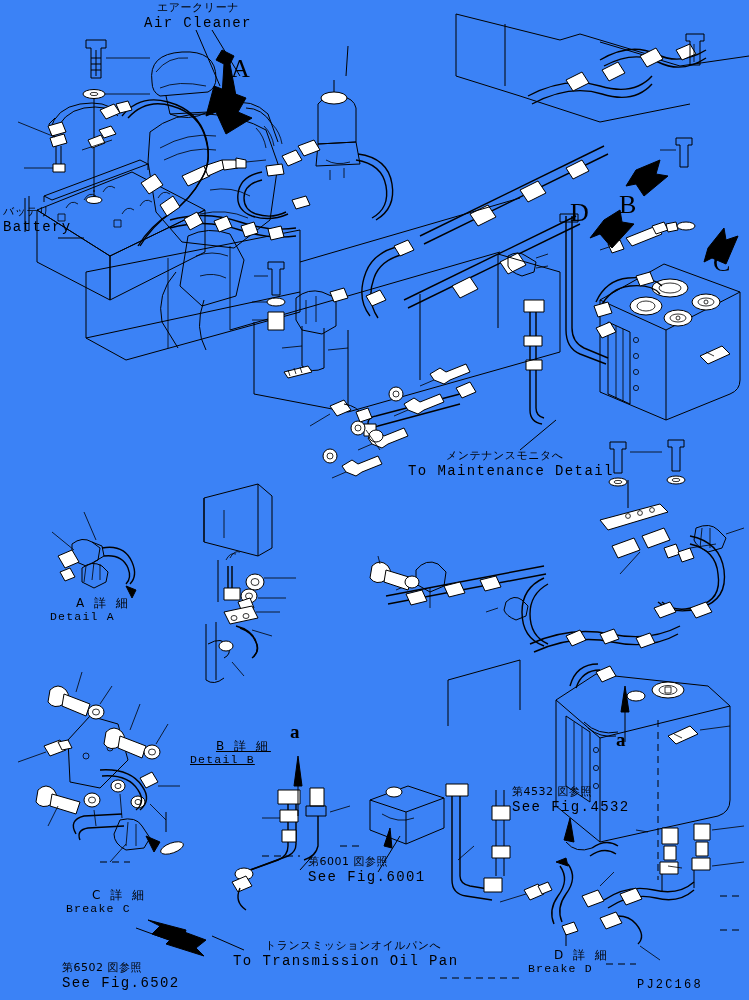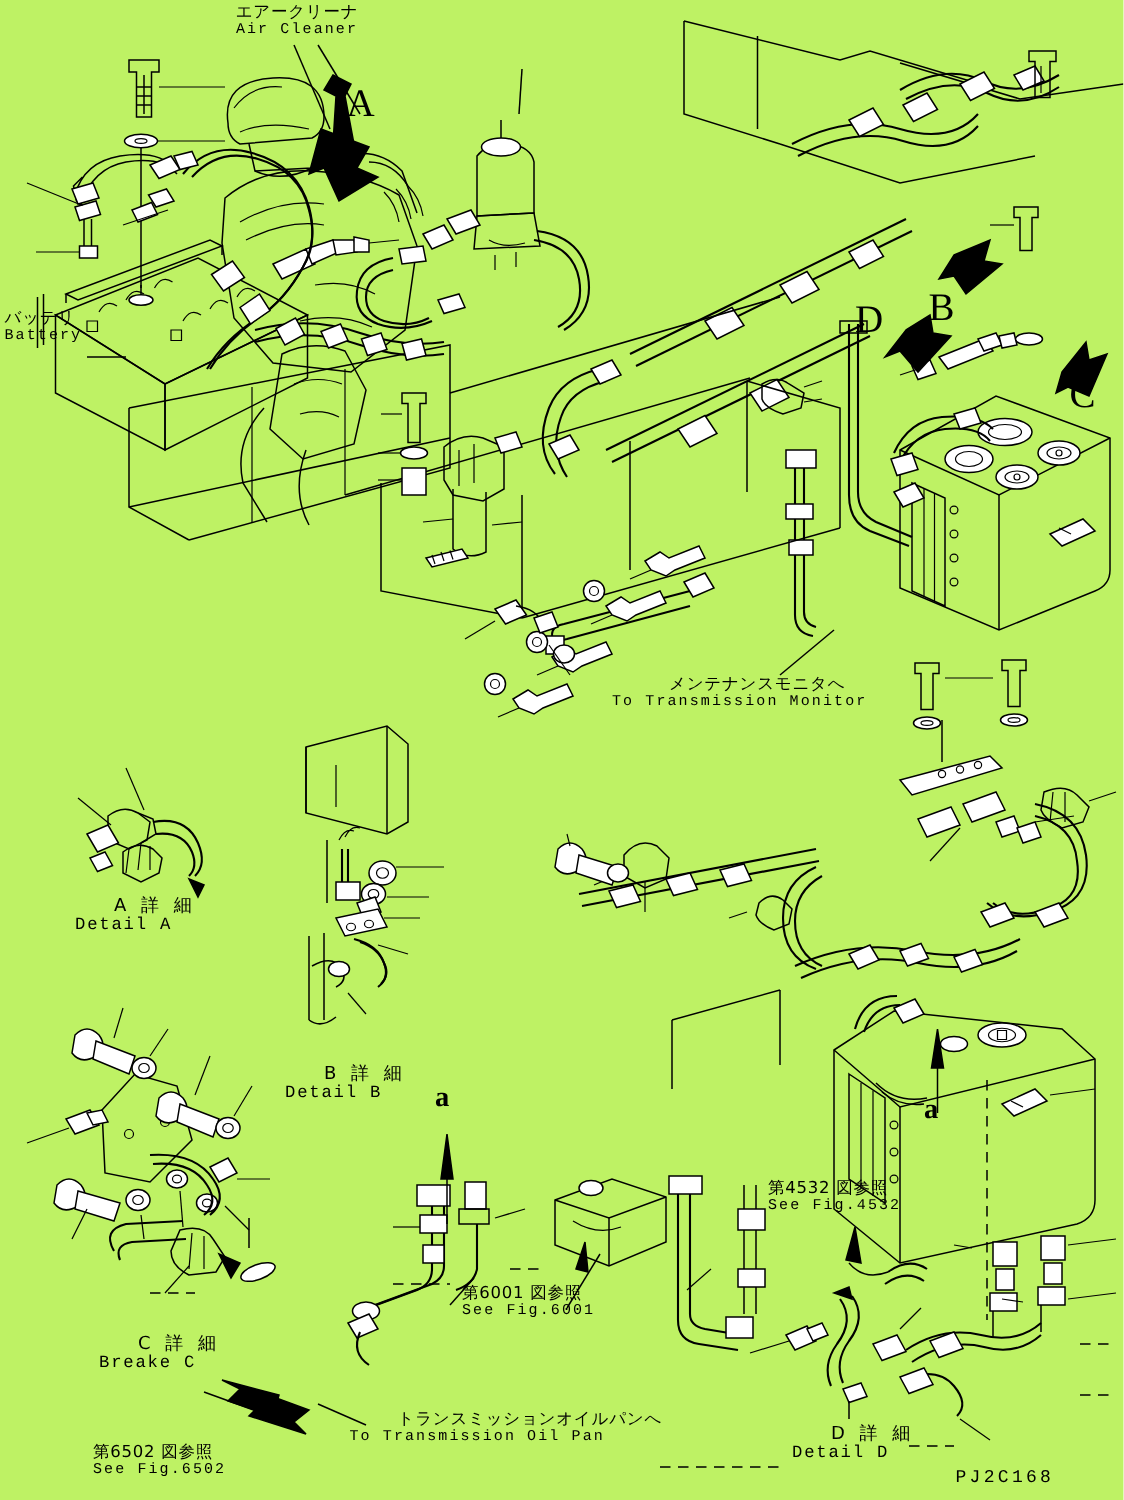--- a/index.html
+++ b/index.html
@@ -6,39 +6,39 @@
   html,body{margin:0;padding:0;background:#ffffff;}
   body{
     font-family:"Liberation Mono","DejaVu Sans Mono",monospace;
     color:#000;
     -webkit-font-smoothing:none;
   }
   #sheet{
     position:relative;
     width:749px;
     height:1000px;
-    background:#bef264;
+    background:#3b82f6;
     overflow:hidden;
   }
   
   .callout{
     position:absolute;
     white-space:nowrap;
     line-height:1.18;
     color:#000;
   }
   .jp{
     font-family:"DejaVu Sans","Liberation Sans",sans-serif;
     font-size:11px;
     letter-spacing:0.5px;
     display:block;
   }
   .en{
     font-family:"Liberation Mono","DejaVu Sans Mono",monospace;
-    font-size:10px;
+    font-size:14px;
     letter-spacing:1.4px;
     display:block;
   }
   .callout.center{text-align:center;}
   .callout.left{text-align:left;}
 
   
   .detail-head .jp{
     font-size:12px;
     letter-spacing:3px;
@@ -704,46 +704,46 @@
   </div>
 
 
   <div class="callout left" style="left:3px; top:206px;">
     <span class="jp">バッテリ</span>
     <span class="en">Battery</span>
   </div>
 
   <div class="callout left" style="left:408px; top:450px;">
     <span class="jp" style="padding-left:38px;">メンテナンスモニタへ</span>
-    <span class="en">To Transmission Monitor</span>
+    <span class="en">To Maintenance Detail</span>
   </div>
 
   <div class="callout left" style="left:233px; top:940px;">
     <span class="jp" style="padding-left:6px;margin-left:26px;">トランスミッションオイルパンへ</span>
     <span class="en">To Transmission Oil Pan</span>
   </div>
 
   <div class="callout left detail-head" style="left:50px; top:596px;">
     <span class="jp">A  詳  細</span>
     <span class="en">Detail A</span>
   </div>
 
-  <div class="callout left detail-head" style="left:190px; top:708px;">
+  <div class="callout left detail-head" style="left:190px; top:739px;text-decoration:underline;">
     <span class="jp">B  詳  細</span>
     <span class="en">Detail B</span>
   </div>
 
   <div class="callout left detail-head" style="left:66px; top:888px;">
     <span class="jp">C  詳  細</span>
     <span class="en">Breake C</span>
   </div>
 
   <div class="callout left detail-head" style="left:528px; top:948px;">
     <span class="jp">D  詳  細</span>
-    <span class="en">Detail D</span>
+    <span class="en">Breake D</span>
   </div>
 
   <div class="callout left" style="left:308px; top:856px;">
     <span class="jp">第6001 図参照</span>
     <span class="en">See Fig.6001</span>
   </div>
 
   <div class="callout left" style="left:62px; top:962px;">
     <span class="jp">第6502 図参照</span>
     <span class="en">See Fig.6502</span>

